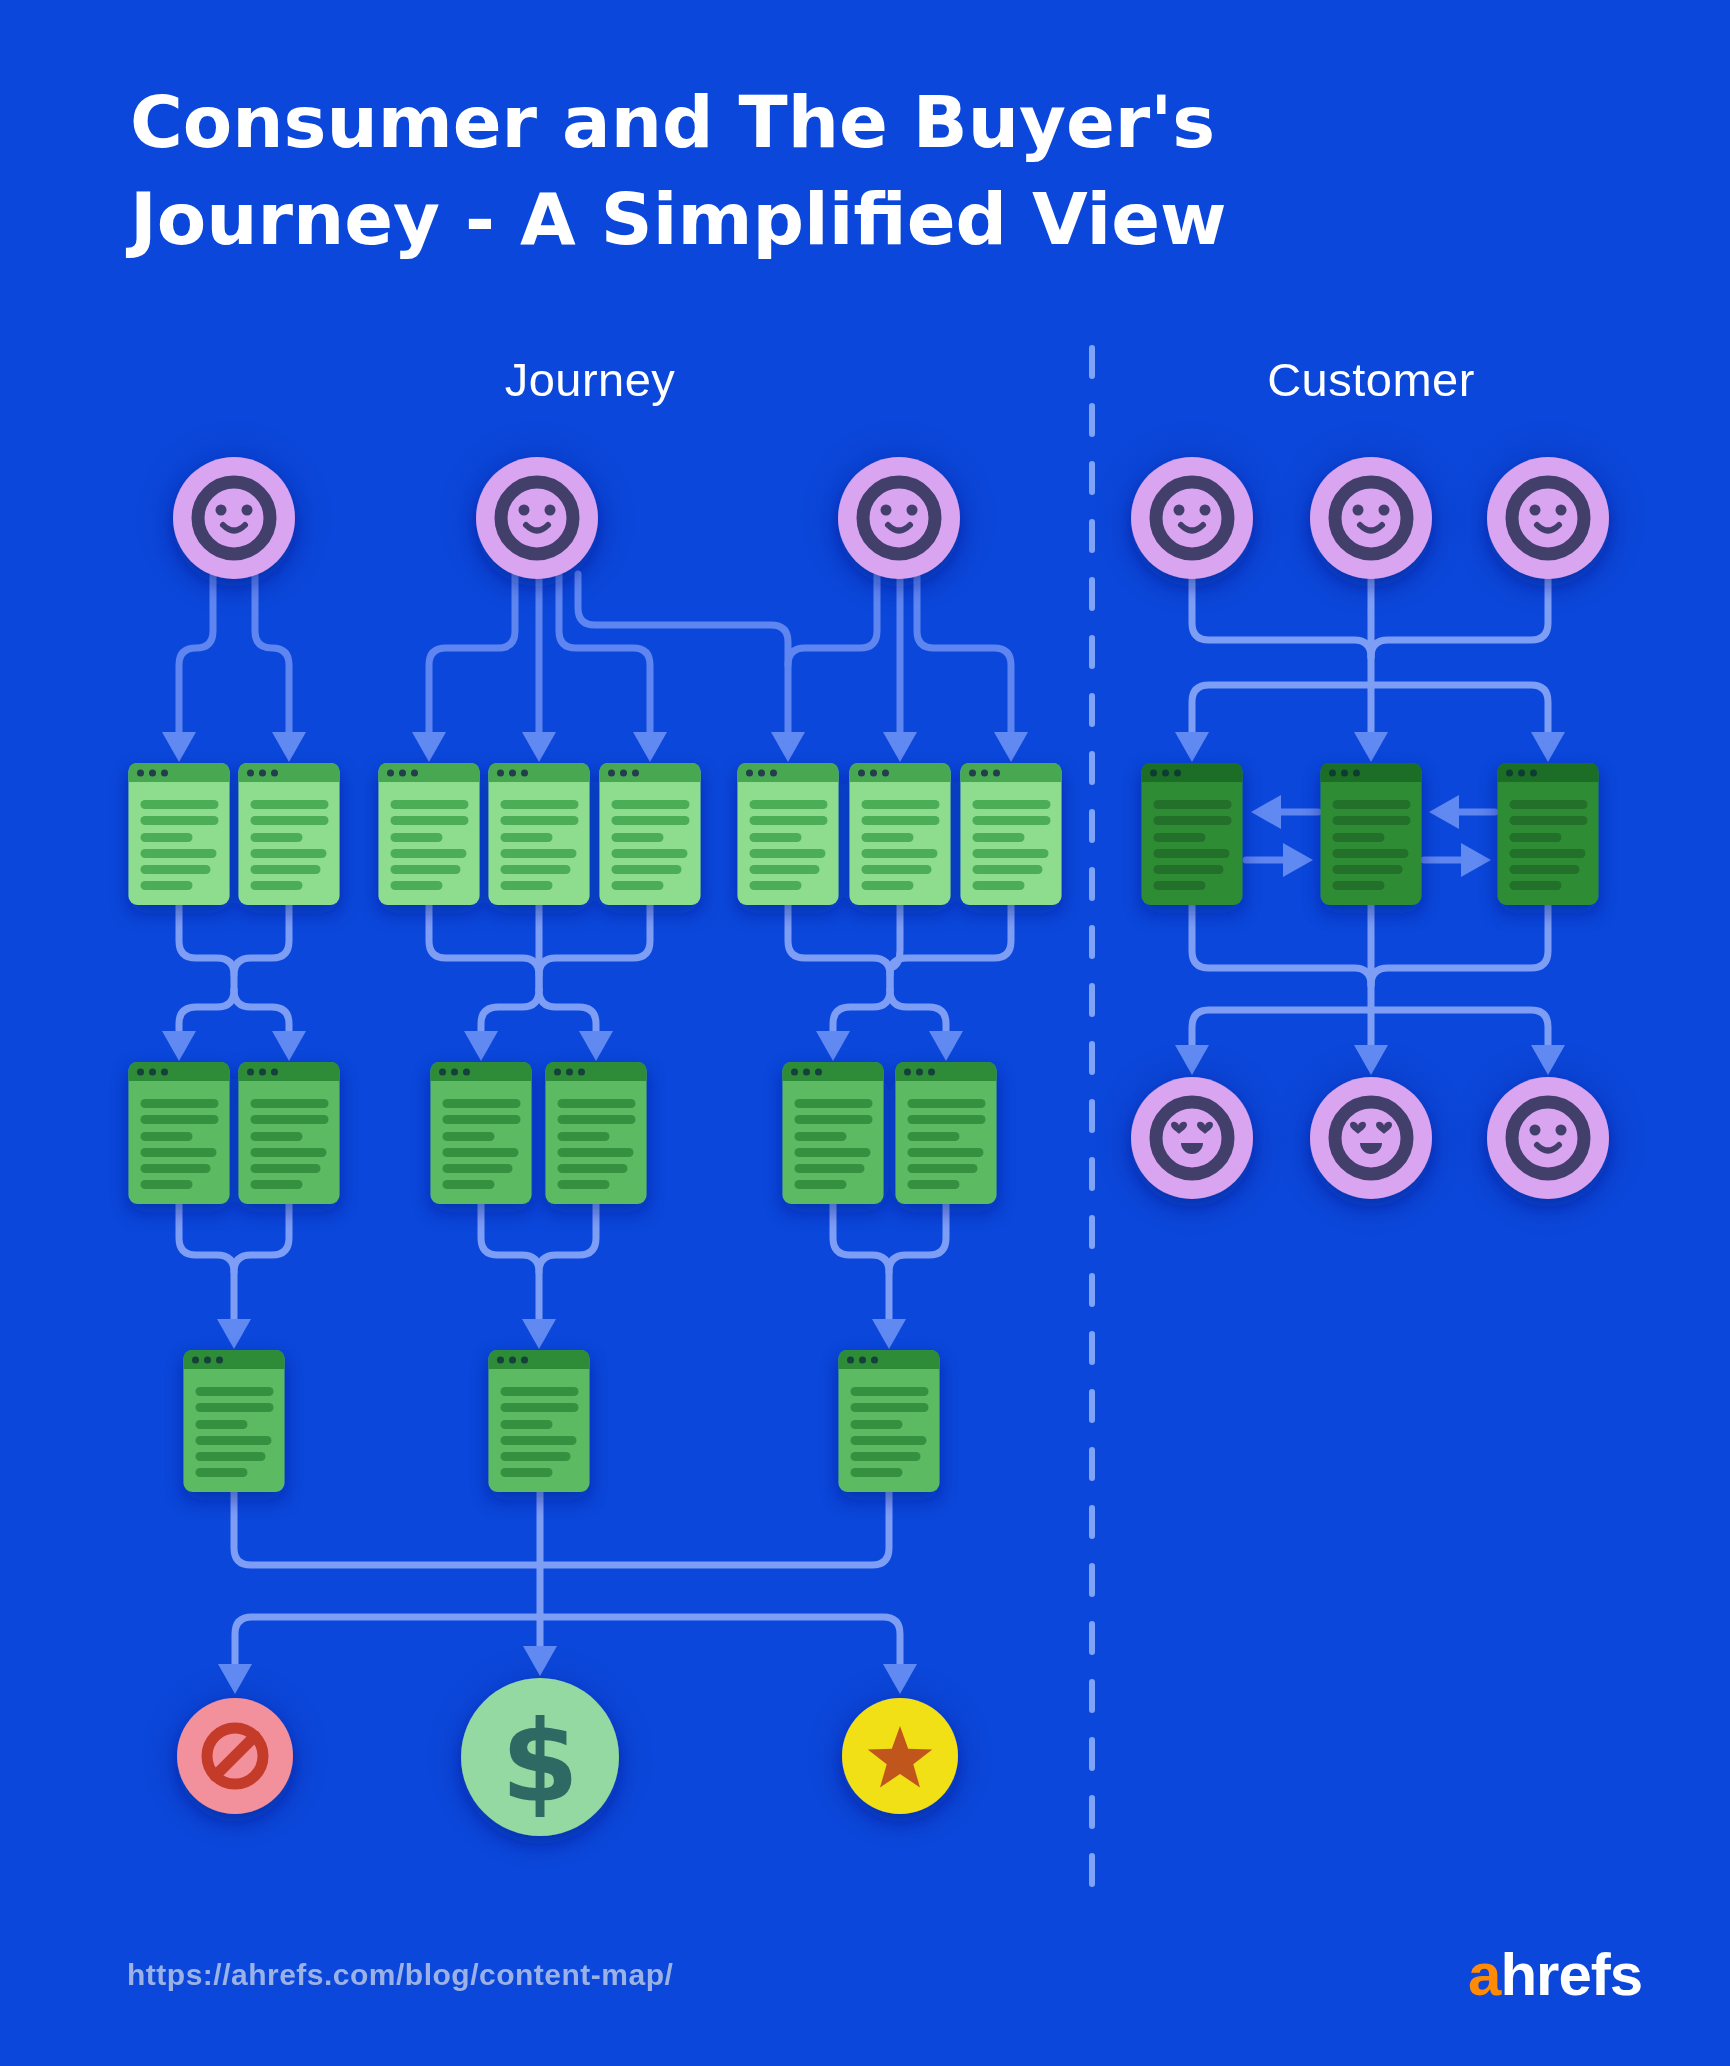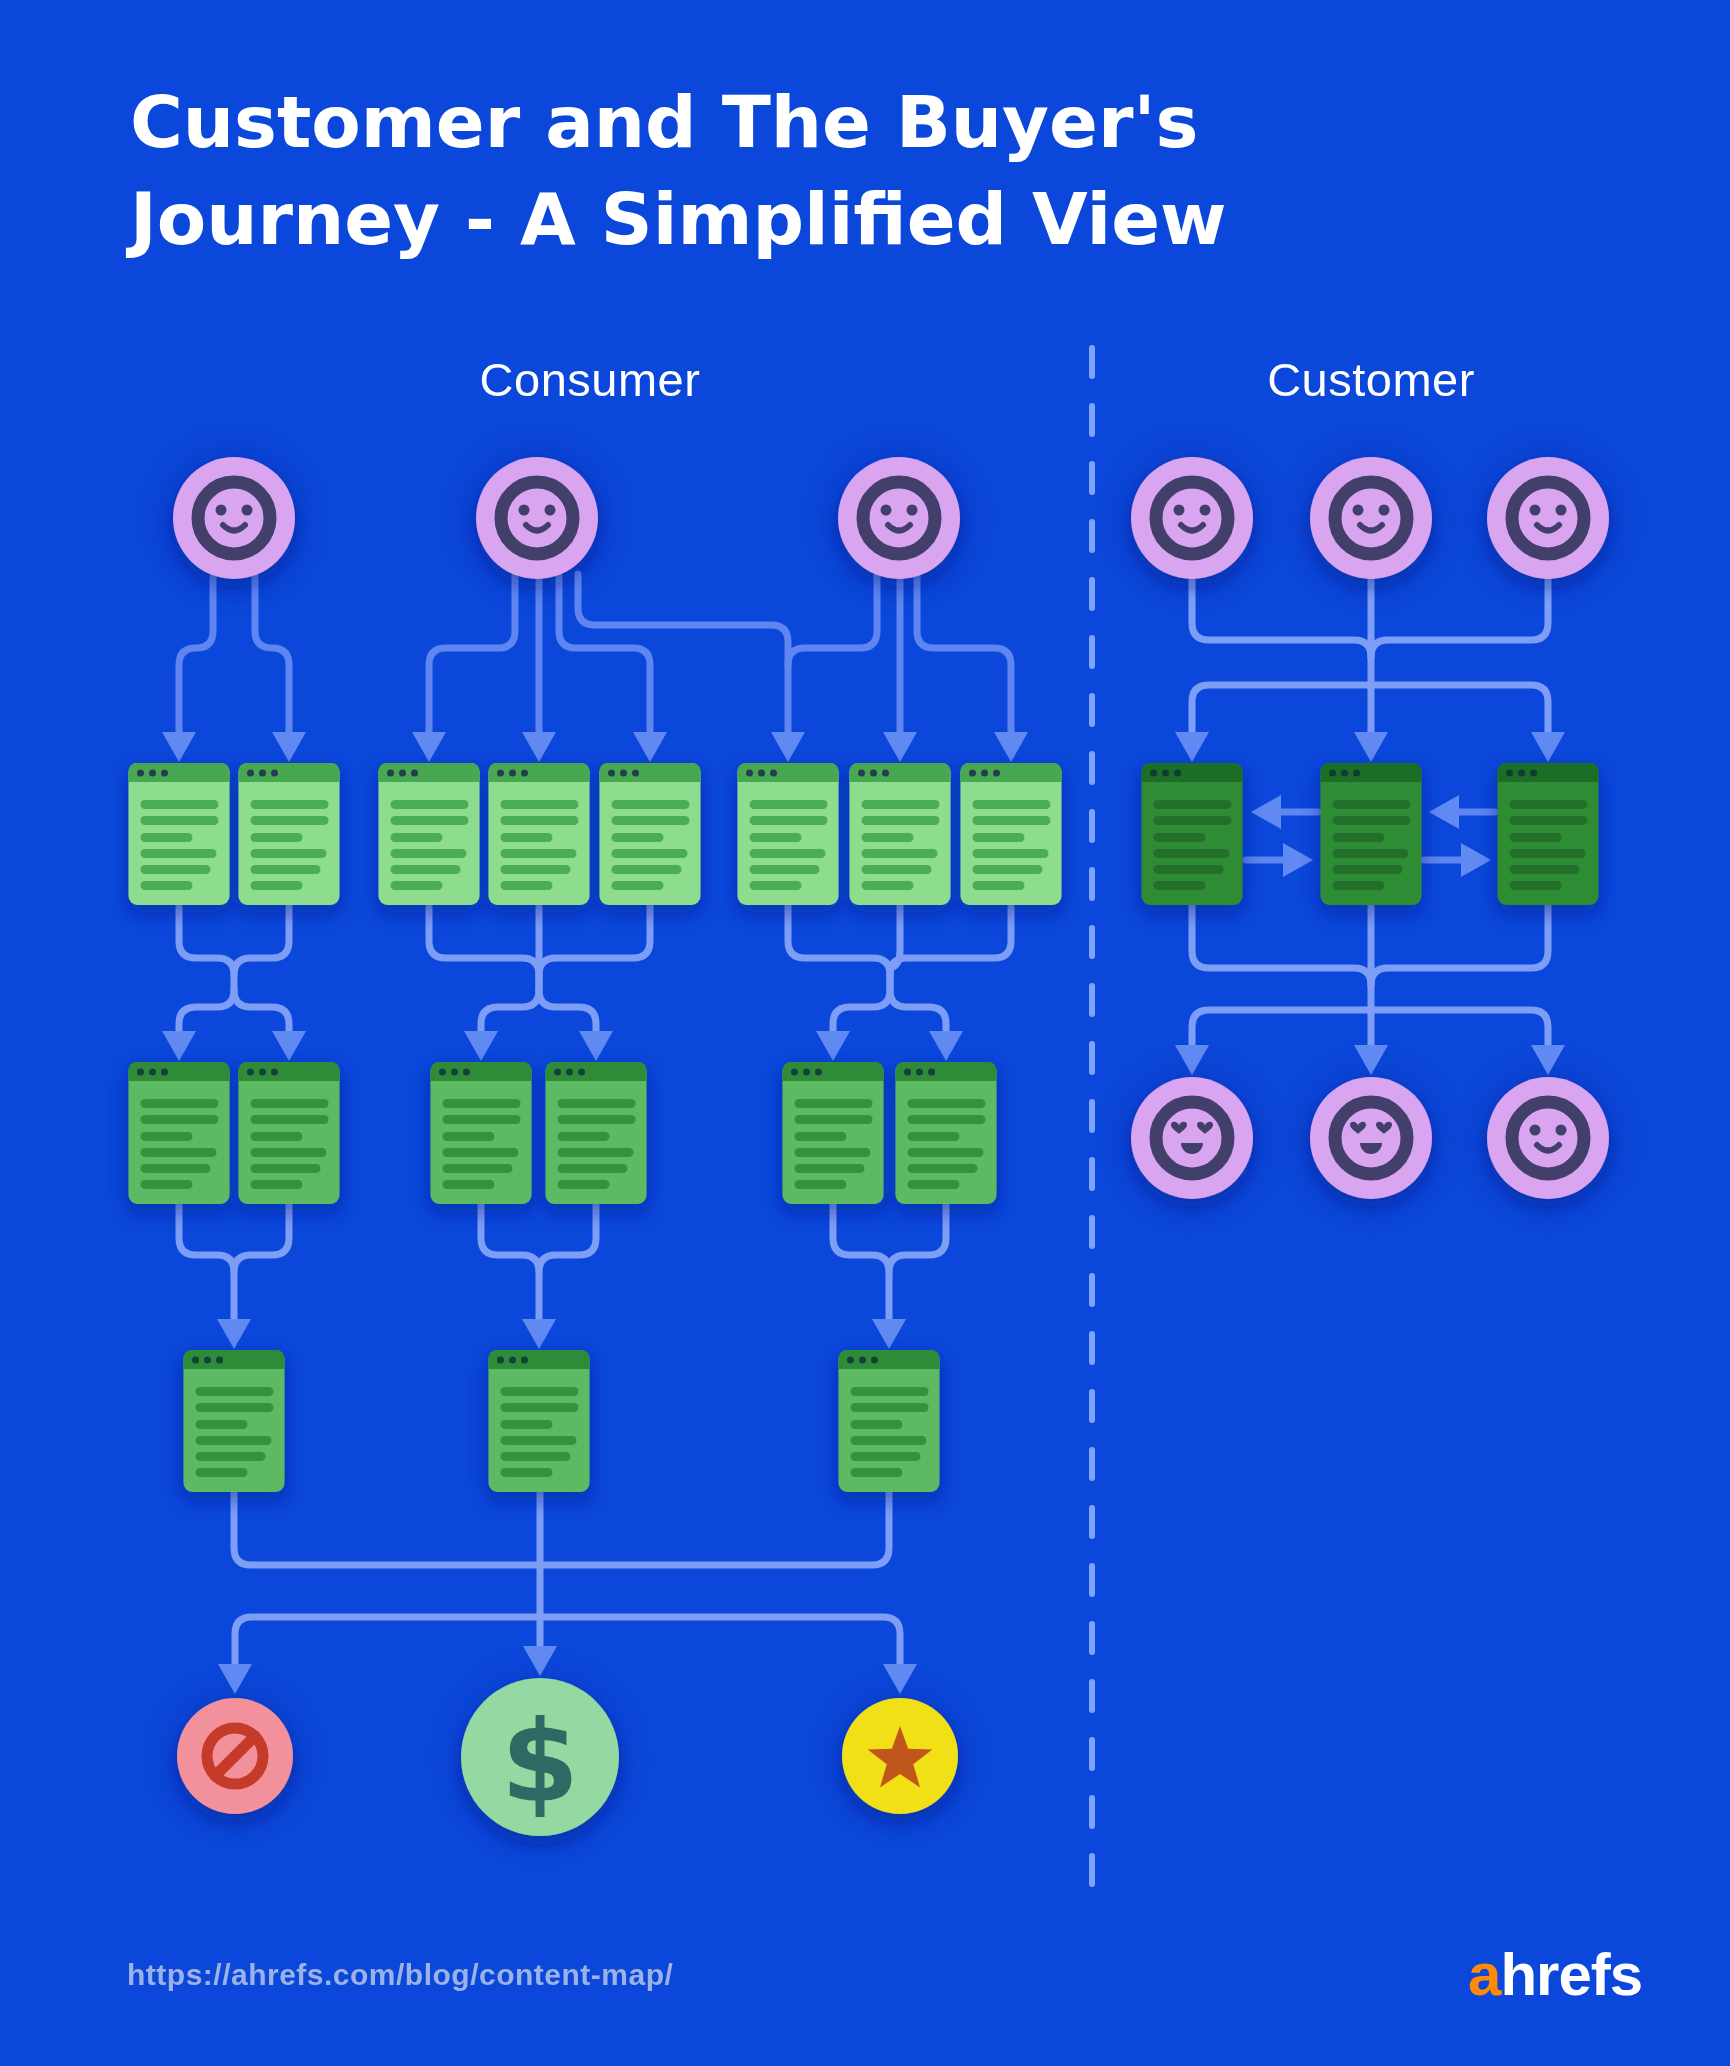--- a/index.html
+++ b/index.html
@@ -57,25 +57,25 @@
   .bus{stroke:#7e9ef6;stroke-width:7;fill:none;stroke-linecap:round;stroke-linejoin:round;}
   .drop{stroke:#5e85f0;stroke-width:7;fill:none;stroke-linecap:round;stroke-linejoin:round;}
   .divider{stroke:#7fa3f8;stroke-width:6;stroke-dasharray:28 30;stroke-linecap:round;}
 </style>
 </head>
 <body>
 
 <div class="stage">
 
   <div class="title">
-    <div>Customer and The Buyer's</div>
+    <div>Consumer and The Buyer's</div>
     <div>Journey - A Simplified View</div>
   </div>
 
-  <div class="col-label consumer">Consumer</div>
+  <div class="col-label consumer">Journey</div>
   <div class="col-label customer">Customer</div>
 
   <svg class="diagram" width="1730" height="2066" viewBox="0 0 1730 2066">
     <defs>
       <radialGradient id="halo">
         <stop offset="0" stop-color="#0a2dae" stop-opacity="0.40"></stop>
         <stop offset="0.62" stop-color="#0a2dae" stop-opacity="0.16"></stop>
         <stop offset="1" stop-color="#0a2dae" stop-opacity="0"></stop>
       </radialGradient>
       <filter id="ds" x="-40%" y="-40%" width="180%" height="200%">

